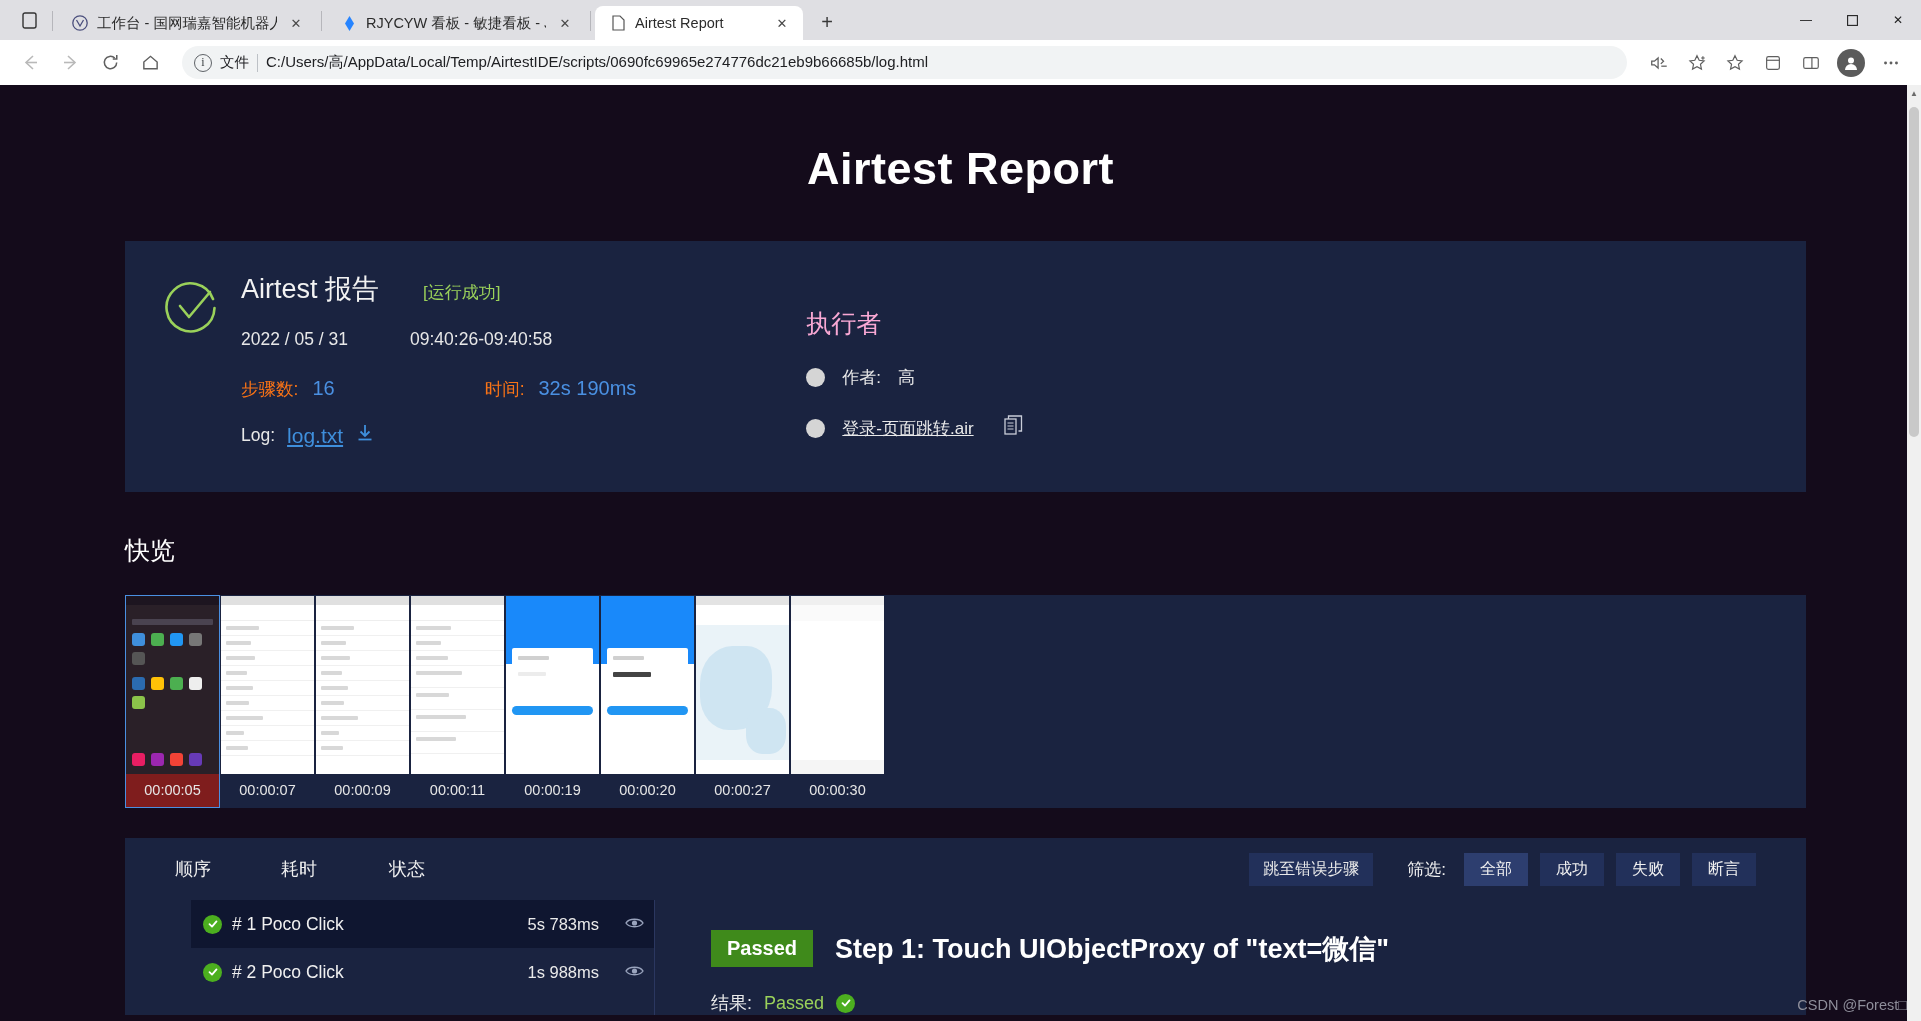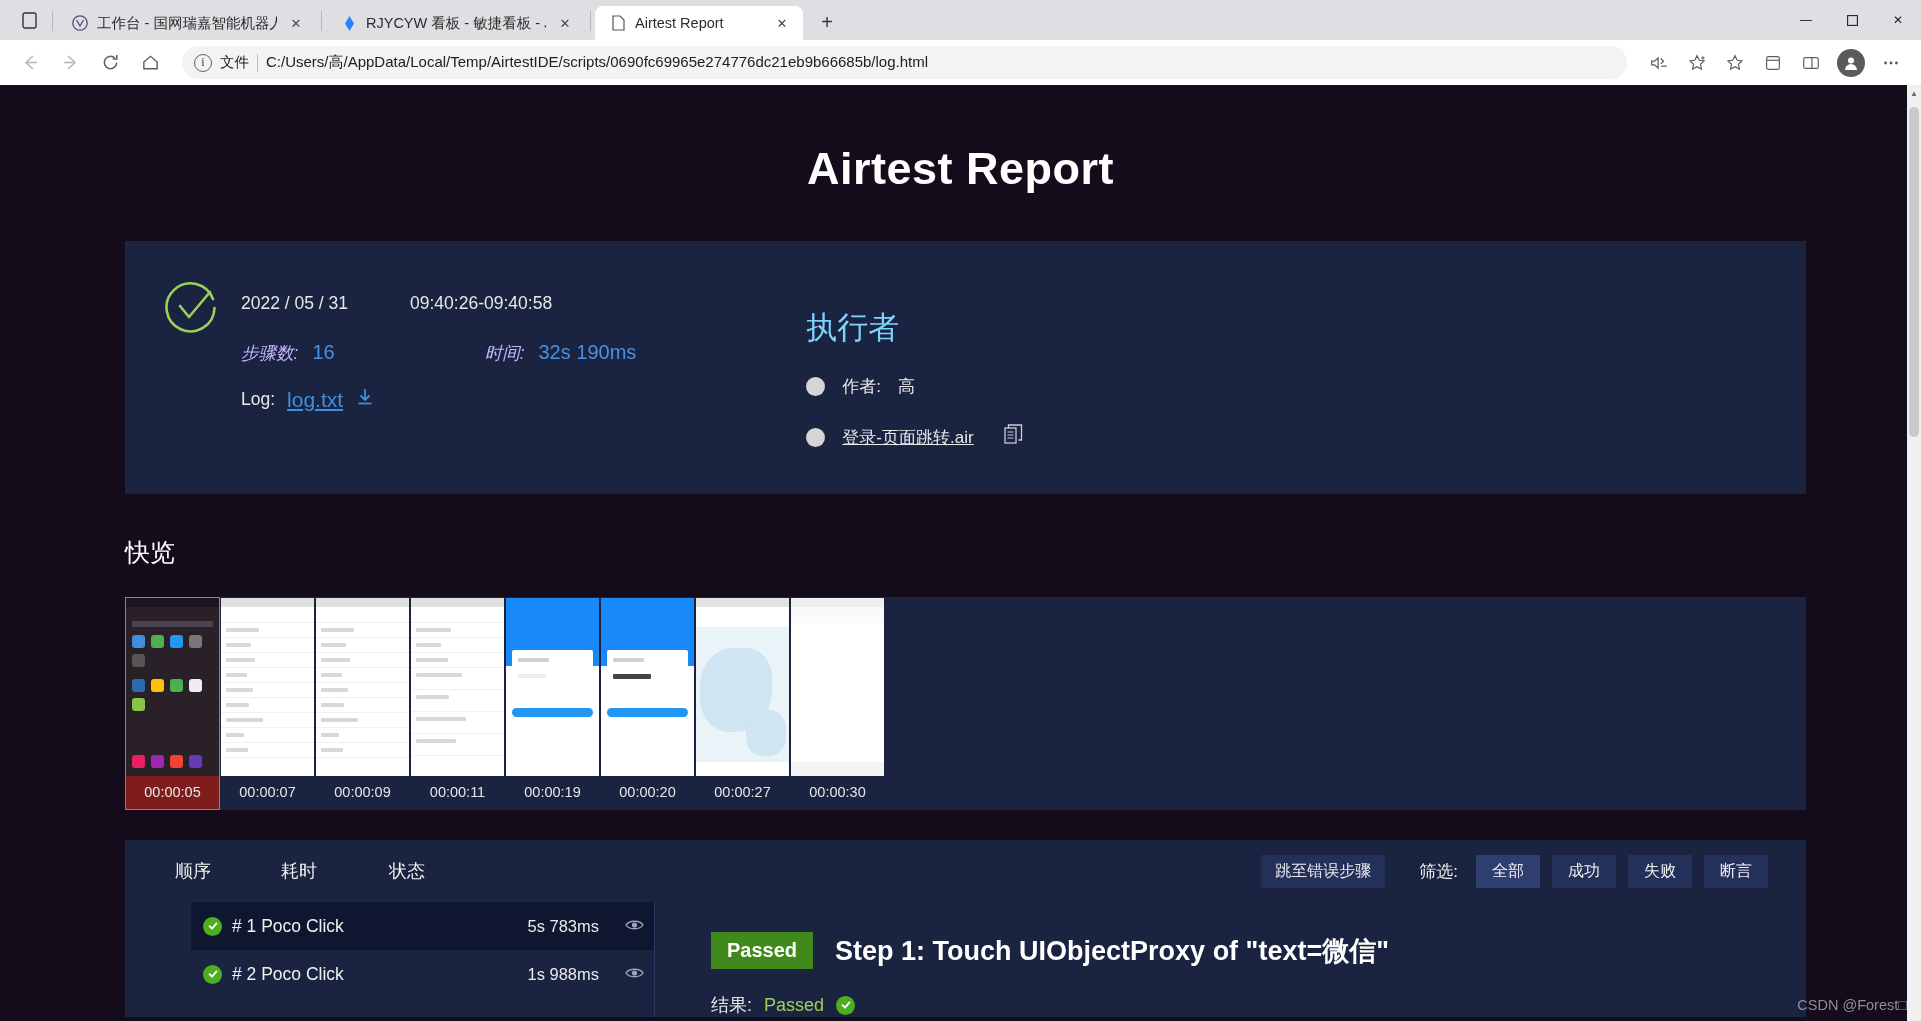--- a/index.html
+++ b/index.html
@@ -106,28 +106,28 @@
 
   
   .summary { display: flex; padding: 30px 0 44px 0; position: relative; }
   .summary-left { padding-left: 40px; display: flex; gap: 22px; }
   .check-circle { margin-top: 8px; flex: none; }
   .sum-head { display: flex; align-items: baseline; gap: 44px; }
   .sum-title { font-size: 27px; color: #f2f2f2; }
   .sum-status { font-size: 17px; color: #9ad15a; }
   .sum-date { margin-top: 22px; font-size: 17.5px; color: #e8e8e8; display: flex; gap: 62px; }
   .sum-row { margin-top: 27px; display: flex; align-items: baseline; font-size: 17.5px; color: #e8e8e8; }
-  .sum-k { color: #c4b5fd; font-style: italic; }
+  .sum-k { color: #f97316; }
   .sum-v { color: #4a90e2; margin-left: 14px; font-size: 20px; }
   .sum-gap { width: 150px; }
   .log-row { margin-top: 22px; display: flex; align-items: center; gap: 12px; font-size: 17.5px; color: #e8e8e8; }
   .log-link { color: #3f8fdc; font-size: 21px; text-decoration: underline; }
 
   .summary-right { margin-left: 170px; padding-top: 36px; }
-  .exec-title { font-size: 31px; color: #7dd3fc; }
+  .exec-title { font-size: 25px; color: #f9a8d4; }
   .exec-row { margin-top: 26px; display: flex; align-items: center; gap: 17px; font-size: 17px; color: #eaeaea; }
   .dot { width: 19px; height: 19px; border-radius: 50%; background: #d5d5d5; flex: none; }
   .air-link { text-decoration: underline; }
   .copy-ic { margin-left: 13px; }
 
   
   .snap-title { color: #fff; font-size: 25px; margin: 42px 0 12px 125px; }
   .snap-panel { margin: 28px 115px 0 125px; background: #1a2340; }
   .thumbs { display: flex; padding: 0; }
   .thumb {
@@ -153,21 +153,21 @@
   .scr-list .hdr { height: 16px; background: #fff; border-bottom: 1px solid #eee; }
   .scr-list .row { height: 15px; border-bottom: 1px solid #f0f0f0; padding: 5px 5px 0 5px; }
   .scr-blue { background: #fff; }
   .scr-blue .top { height: 68px; background: #1989fa; }
   .scr-blue .card { background: #fff; margin: -16px 6px 0 6px; height: 52px; border-radius: 2px; padding: 8px 6px; }
   .scr-blue .btn { height: 9px; background: #2196f3; border-radius: 5px; margin: 6px 6px 0 6px; }
   .scr-map { background: #eaf3f8; }
 
   
   .steps-panel { margin: 30px 115px 0 125px; background: #1a2340; }
-  .steps-toolbar { display: flex; align-items: center; height: 62px; padding: 0 26px 0 28px; }
+  .steps-toolbar { display: flex; align-items: center; height: 62px; padding: 0 38px 0 28px; }
   .st-col { color: #f0f0f0; font-size: 18px; }
   .st-col.c1 { width: 128px; padding-left: 22px; }
   .st-col.c2 { width: 108px; }
   .st-col.c3 { width: 100px; }
   .steps-toolbar .spacer { flex: 1; }
   .jump-btn {
     background: #22305a; color: #e9e9e9; font-size: 16px;
     padding: 6px 14px; margin-right: 34px;
   }
   .filter-label { color: #f0f0f0; font-size: 17px; margin-right: 18px; }
@@ -364,20 +364,24 @@
       <div class="panel">
         <div class="summary">
           <div class="summary-left">
             <div class="check-circle">
               <svg width="54" height="54" viewBox="0 0 54 54">
                 <path d="M48 20 a24 24 0 1 0 1.5 9" fill="none" stroke="#9ad15a" stroke-width="2.6" stroke-linecap="round"></path>
                 <path d="M15 27 L24 38 L45 13" fill="none" stroke="#9ad15a" stroke-width="2.6" stroke-linecap="round" stroke-linejoin="round"></path>
               </svg>
             </div>
             <div>
+              <div class="sum-head">
+                <span class="sum-title">Airtest 报告</span>
+                <span class="sum-status">[运行成功]</span>
+              </div>
               <div class="sum-date">
                 <span>2022 / 05 / 31</span>
                 <span>09:40:26-09:40:58</span>
               </div>
               <div class="sum-row">
                 <span class="sum-k">步骤数:</span>
                 <span class="sum-v">16</span>
                 <span class="sum-gap"></span>
                 <span class="sum-k">时间:</span>
                 <span class="sum-v">32s 190ms</span>

